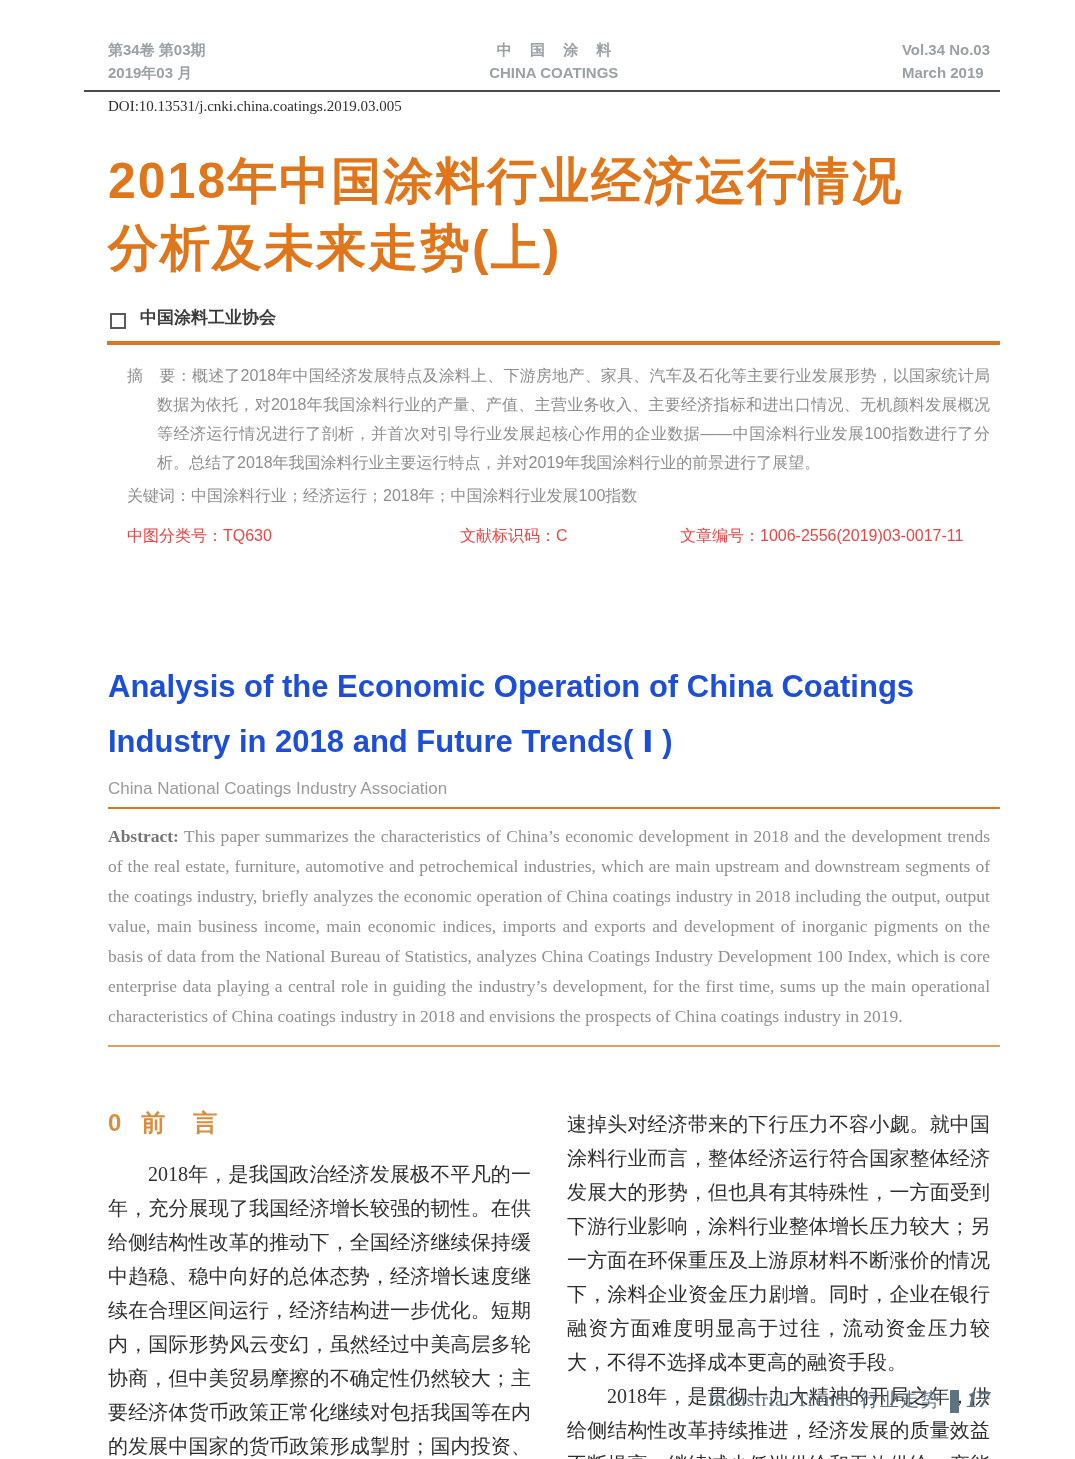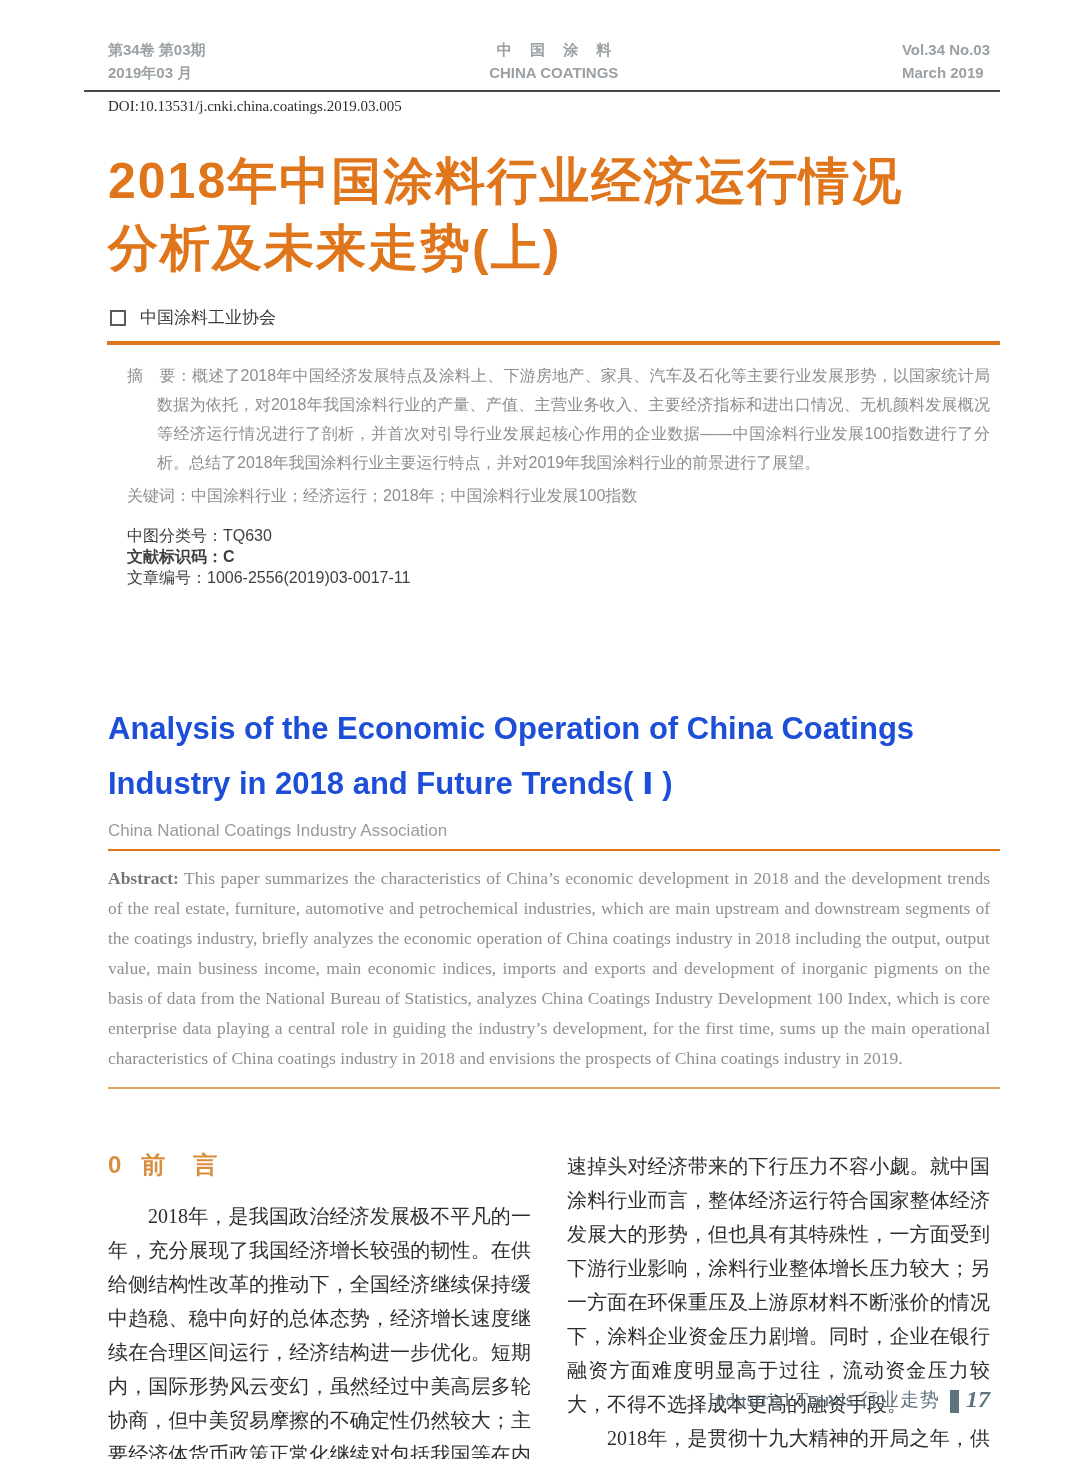--- a/index.html
+++ b/index.html
@@ -47,21 +47,22 @@
     font-size: 50px;
     line-height: 67px;
     letter-spacing: 2px;
   }
   .author-line {
     margin: 24px 0 0 110px;
     color: #3c3c3c;
     font-family: "Liberation Sans", "DejaVu Sans", sans-serif;
     font-size: 17px;
     display: flex;
-    align-items: center;
+    align-items: flex-end;
+    font-weight: bold;
   }
   .author-square {
     display: inline-block;
     width: 12px;
     height: 12px;
     border: 2px solid #5a5a5a;
     margin-right: 14px;
   }
   .rule-orange-thick {
     margin: 12px 75px 0 107px;
@@ -76,27 +77,26 @@
     font-family: "Liberation Sans", "DejaVu Sans", sans-serif;
     font-size: 16px;
     line-height: 29px;
     text-align: justify;
   }
   .cn-abstract p { margin: 0; padding-left: 30px; text-indent: -30px; }
   .cn-abstract p.kw { margin-top: 4px; }
   .clc-row {
     margin: 16px 85px 0 127px;
     display: flex;
-    color: #404040;
+    color: #ef4444;
     font-family: "Liberation Sans", "DejaVu Sans", sans-serif;
     font-size: 16px;
-    flex-direction: column;
   }
   .clc-row .clc-item1 { width: 333px; }
-  .clc-row .clc-item2 { width: 220px; font-weight: bold; }
+  .clc-row .clc-item2 { width: 220px; }
 
   
   .en-title {
     margin: 112px 60px 0 108px;
     color: #1d4ed8;
     font-family: "Liberation Sans", "DejaVu Sans", sans-serif;
     font-weight: bold;
     font-size: 31px;
     line-height: 55px;
   }

